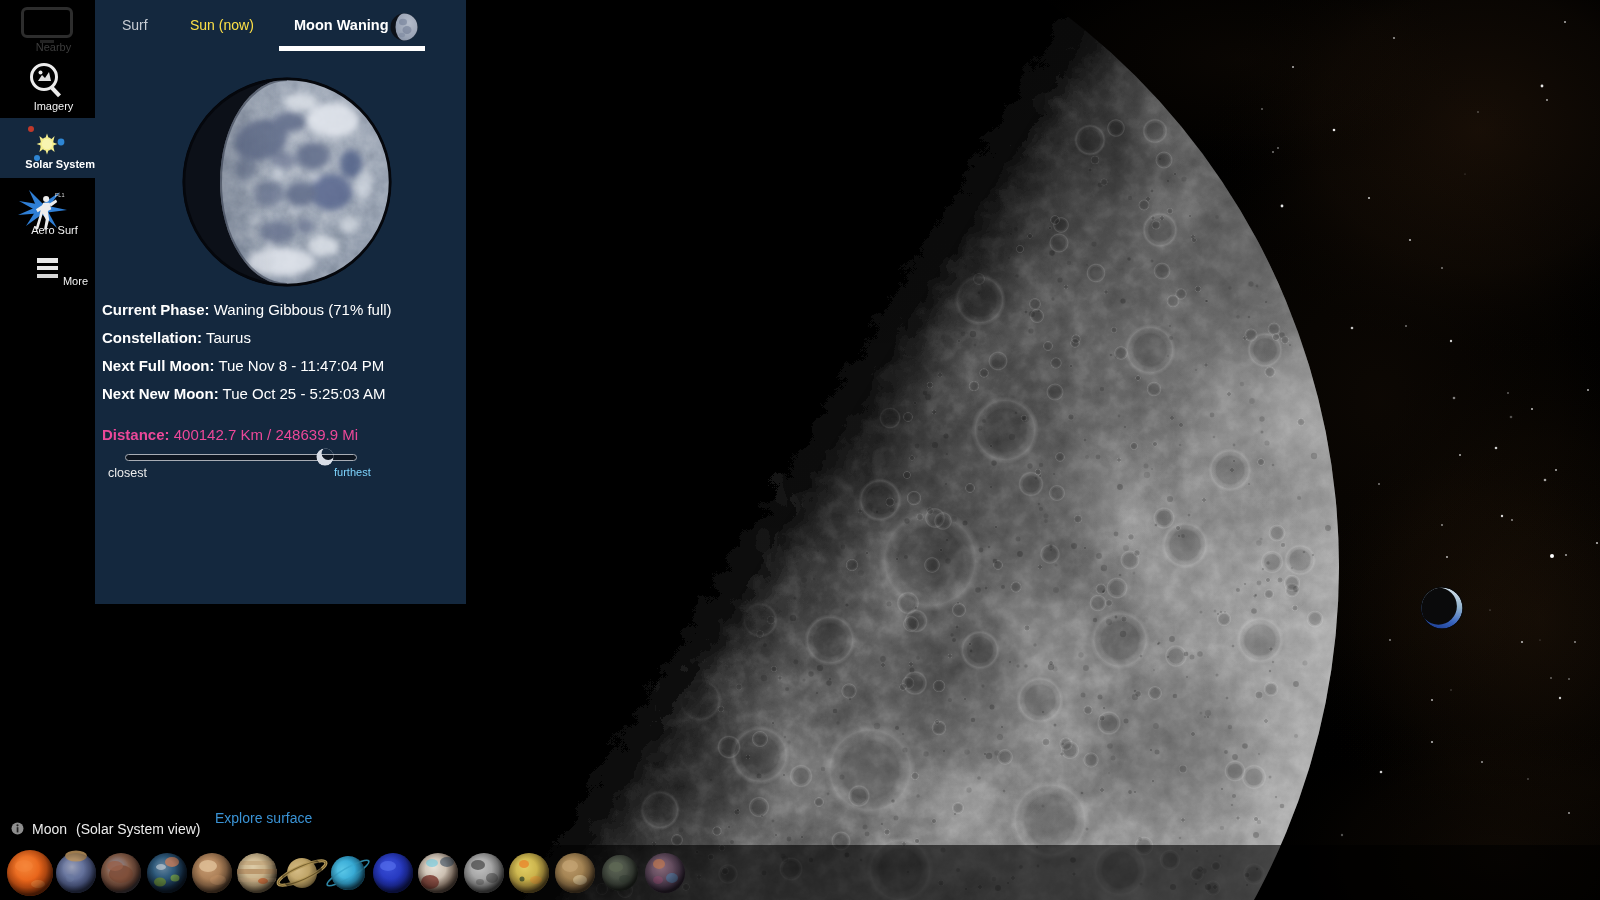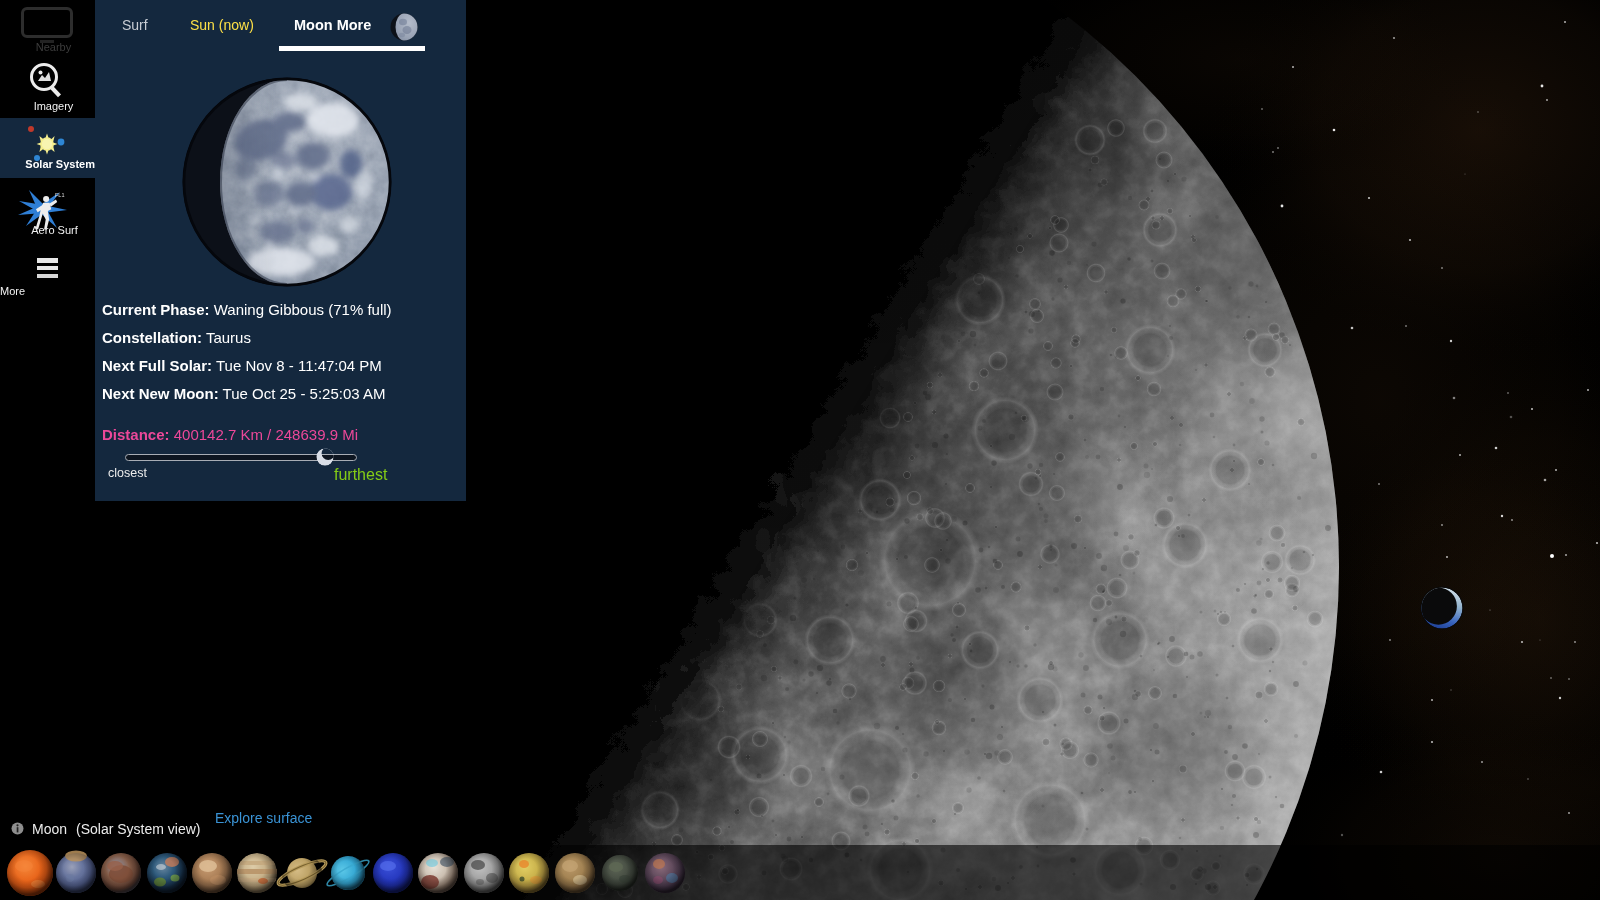--- a/index.html
+++ b/index.html
@@ -1003,24 +1003,24 @@
 
 <svg width="13" height="13" viewBox="0 0 13 13" style="position:absolute;left:11px;top:822px">
 <circle cx="6.5" cy="6.5" r="6" fill="#8e8e8e"></circle>
 <rect x="5.7" y="5.2" width="1.7" height="5.2" fill="#222"></rect>
       <circle cx="6.5" cy="3.3" r="1.1" fill="#222"></circle>
     </svg>
 <div class="abs" style="left:32px;top:821px;font-size:14px;color:#ececec">Moon</div>
 <div class="abs" style="left:76px;top:821px;font-size:14px;color:#ececec">(Solar System view)</div>
 <div class="abs" style="left:215px;top:810px;font-size:14px;color:#3a93d5">Explore surface</div>
 
-<div class="abs" style="left:95px;top:0;width:371px;height:501px;background:#14283e">
+<div class="abs" style="left:95px;top:0;width:371px;height:604px;background:#14283e">
   <div class="abs" style="left:27px;top:17px;font-size:14px;color:#c8cdd4">Surf</div>
   <div class="abs" style="left:95px;top:17px;font-size:14px;color:#fde047">Sun (now)</div>
-  <div class="abs" style="left:199px;top:16.5px;font-size:14.5px;font-weight:bold;color:#fff">Moon More</div>
+  <div class="abs" style="left:199px;top:16.5px;font-size:14.5px;font-weight:bold;color:#fff">Moon Waning</div>
   <svg width="28" height="30" viewBox="0 0 28 30" style="position:absolute;left:295px;top:12px">
     <defs>
           <radialGradient id="tmg" cx="0.62" cy="0.35" r="0.8">
             <stop offset="0" stop-color="#b4bcca"></stop>
             <stop offset="0.7" stop-color="#98a2b4"></stop>
             <stop offset="1" stop-color="#828da2"></stop>
           </radialGradient>
         </defs>
     <circle cx="14" cy="15" r="13.5" fill="#0d1118"></circle>
     <path d="M14 1.5 A13.5 13.5 0 0 1 14 28.5 A8.5 13.5 0 0 1 14 1.5 Z" fill="url(#tmg)"></path>
@@ -1086,36 +1086,36 @@
   <circle cx="112" cy="136" r="4" opacity="0.5"></circle>
   <circle cx="88" cy="170" r="5" opacity="0.5"></circle>
  </g>
  <rect width="212" height="212" fill="url(#phshade)"></rect>
  <path d="M106 3 A67 103 0 0 0 106 209" fill="none" stroke="#1a2230" stroke-width="4" opacity="0.45"></path>
 </g>
 <circle cx="106" cy="106" r="103" fill="none" stroke="#05070c" stroke-width="2.5"></circle>
 </svg>
   <div class="abs" style="left:7px;top:301px;font-size:15px;color:#ffffff"><b>Current Phase:</b> Waning Gibbous (71% full)</div>
   <div class="abs" style="left:7px;top:329px;font-size:15px;color:#fff"><b>Constellation:</b> Taurus</div>
-  <div class="abs" style="left:7px;top:357px;font-size:15px;color:#fff"><b>Next Full Solar:</b> Tue Nov 8 - 11:47:04 PM</div>
+  <div class="abs" style="left:7px;top:357px;font-size:15px;color:#fff"><b>Next Full Moon:</b> Tue Nov 8 - 11:47:04 PM</div>
   <div class="abs" style="left:7px;top:385px;font-size:15px;color:#fff"><b>Next New Moon:</b> Tue Oct 25 - 5:25:03 AM</div>
   <div class="abs" style="left:7px;top:426px;font-size:15px;color:#ec4899"><b>Distance:</b> 400142.7 Km / 248639.9 Mi</div>
   <div class="abs" style="left:30px;top:454px;width:232px;height:7px;border:1.5px solid #a8adb5;border-radius:4px;background:#0d1520"></div>
   <svg width="22" height="26" viewBox="0 0 22 26" style="position:absolute;left:220px;top:445px">
 <defs>
           <clipPath id="thc">
             <circle cx="10" cy="12" r="8.7"></circle>
           </clipPath>
         </defs>
 <g clip-path="url(#thc)">
           <path fill-rule="evenodd" fill="#d9dee7" d="M10 3.3 A8.7 8.7 0 1 0 10 20.7 A8.7 8.7 0 1 0 10 3.3 Z M13.2 1.8 A6.6 6.6 0 1 1 13.2 15 A6.6 6.6 0 1 1 13.2 1.8 Z"></path>
         </g>
 </svg>
   <div class="abs" style="left:13px;top:466px;font-size:12.5px;color:#ececec">closest</div>
-  <div class="abs" style="left:239px;top:466px;width:44px;font-size:16px;color:#84cc16">furthest</div>
+  <div class="abs" style="left:239px;top:466px;width:44px;font-size:11px;color:#7dd3fc">furthest</div>
 </div>
 
 <div class="abs" style="left:0;top:0;width:95px;height:310px;background:#000">
   <div class="abs" style="left:0;top:118px;width:95px;height:60px;background:#14283e"></div>
   <div style="position:absolute;left:21px;top:7px;width:52px;height:31px;border:3.5px solid #2d2d2d;border-radius:6px"></div>
 <div style="position:absolute;left:40px;top:40px;width:14px;height:3px;background:#222"></div>
   <div class="abs" style="left:0;top:41px;width:107px;text-align:center;font-size:11px;color:#3c3c3c">Nearby</div>
   <svg width="44" height="40" viewBox="0 0 44 40" style="position:absolute;left:25px;top:60px">
 <circle cx="19" cy="17" r="12.5" fill="none" stroke="#ececec" stroke-width="3"></circle>
 <path d="M28.5 26.5 L36 34.5 L33 37.3 L25.5 29.2 Z" fill="#ececec"></path>
@@ -1156,14 +1156,14 @@
 <path d="M25.5 14.5 L33 14.5 L35 22 L31 24 L32.5 34 L29.5 46 L26.5 46 L28.5 34 L25 27 L23 34 L19.5 46 L16.5 45 L21 30 L23 21 Z"></path>
 <path d="M32.5 15.5 L40.5 10.5 L42 13.5 L34.5 19 Z"></path>
           <path d="M25.5 16.5 L17 22 L19 25.5 L27 20.5 Z"></path>
 </g>
 <text x="38" y="9" font-size="5.5" fill="#ddd" font-family="Liberation Sans,sans-serif">FL1</text>
       </svg>
   <div class="abs" style="left:0;top:224px;width:109px;text-align:center;font-size:11px;color:#f2f2f2">Aero Surf</div>
   <div style="position:absolute;left:37px;top:258px;width:21px;height:4.5px;background:#e8e8e8"></div>
 <div style="position:absolute;left:37px;top:265.5px;width:21px;height:4.5px;background:#e8e8e8"></div>
 <div style="position:absolute;left:37px;top:274px;width:21px;height:3.5px;background:#d8d8d8"></div>
-  <div class="abs" style="left:0;top:285px;width:88px;text-align:left;font-size:11px;color:#f2f2f2">More</div>
+  <div class="abs" style="left:0;top:275px;width:88px;text-align:right;font-size:11px;color:#f2f2f2">More</div>
 </div>
 </div>
 </body></html>

